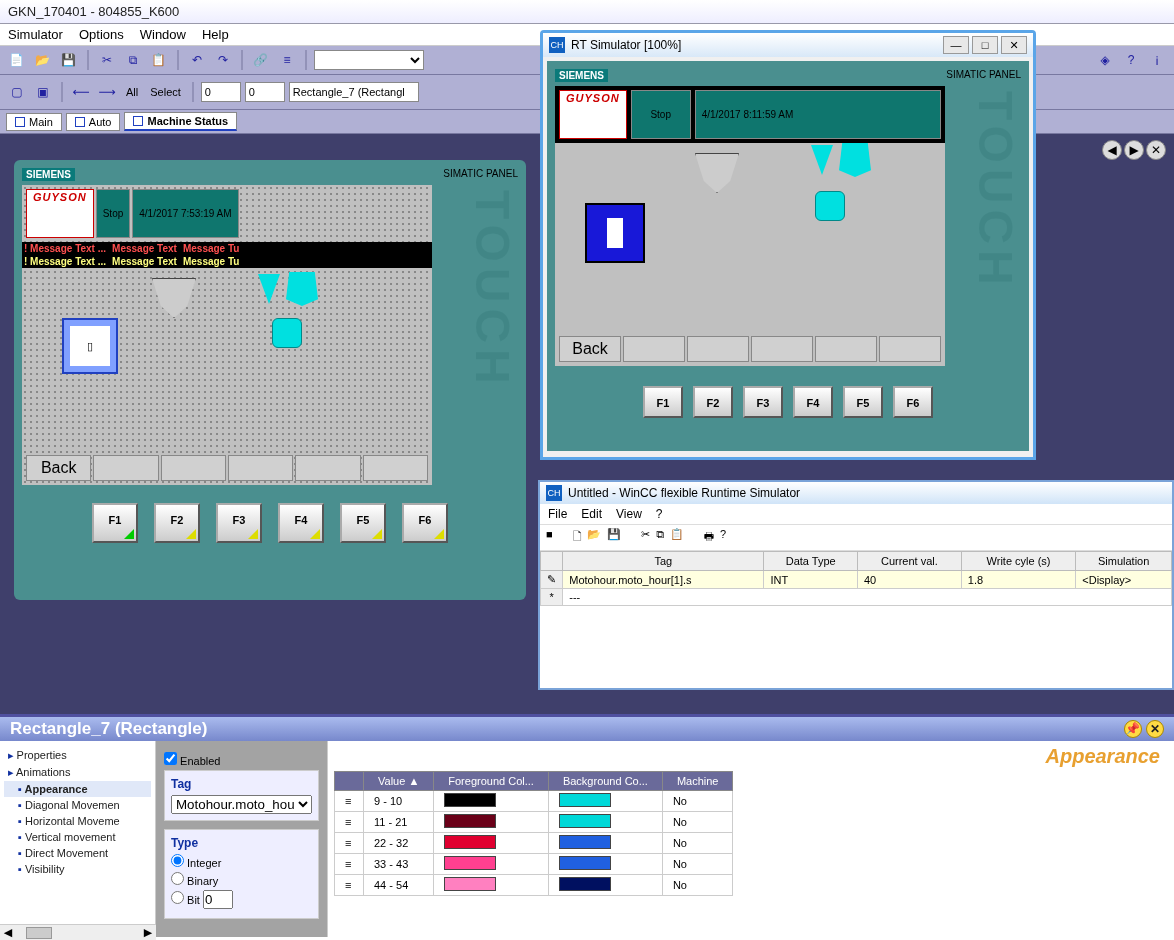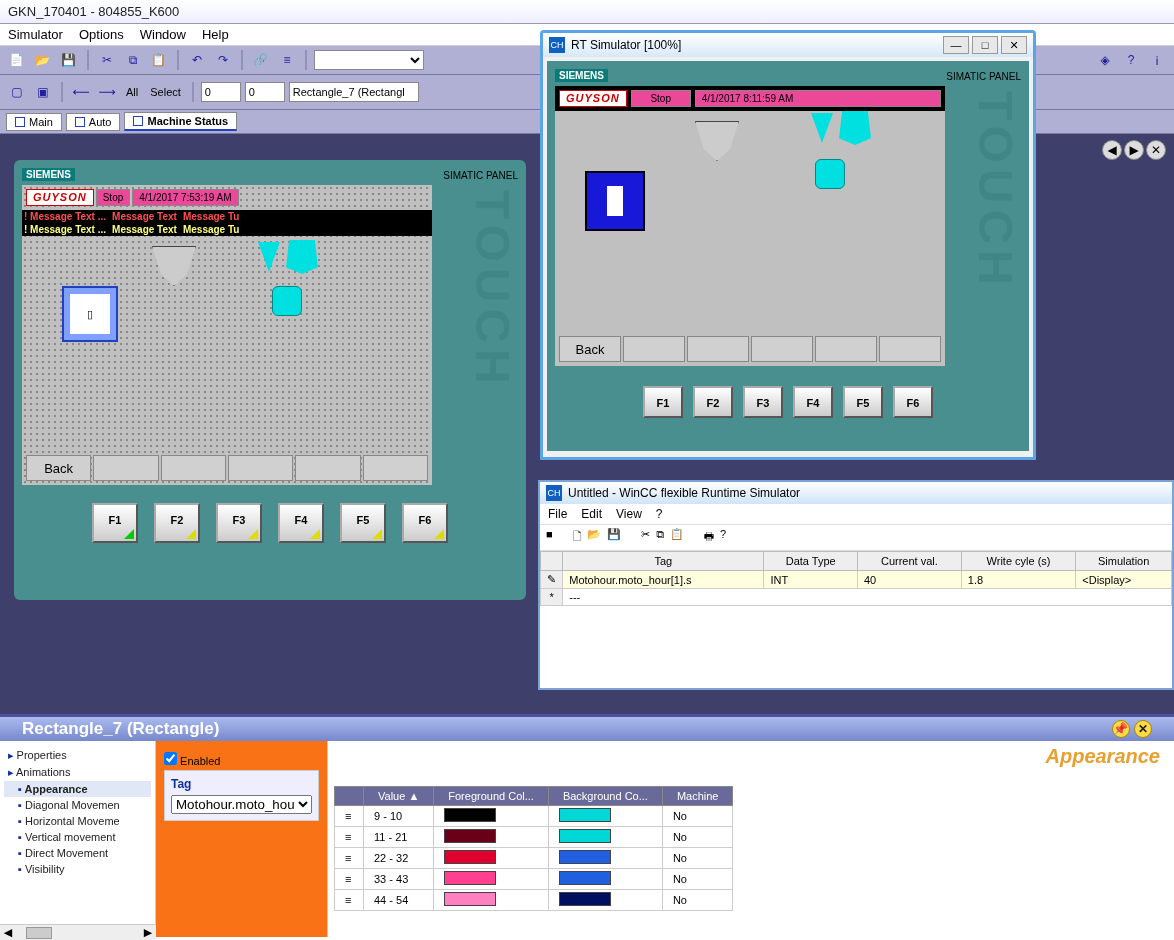--- a/index.html
+++ b/index.html
@@ -20,34 +20,34 @@
 
 
 .tabs-row { background: #b0b0d4; display:flex; align-items:center; padding: 2px 6px; gap: 4px; border-bottom: 1px solid #7878a0; }
 .tab { background: #fff; border: 1px solid #888; padding: 2px 8px; font-size: 11px; display:flex; align-items:center; gap:4px; cursor:pointer; }
 .tab.active { border-bottom: 2px solid #2040c0; font-weight:bold; }
 .tab .tsq { width:10px; height:10px; border:1px solid #2040c0; }
 
 
 .hmi-frame { position:absolute; background:#4a8f8f; border-radius:6px; padding:8px; }
 .hmi-frame.left { left:14px; top:160px; width:512px; height:440px; }
-.hmi-top { display:flex; justify-content:space-between; color:#fff; font-size:10px; margin-bottom:4px;align-items:flex-end; }
+.hmi-top { display:flex; justify-content:space-between; color:#fff; font-size:10px; margin-bottom:4px; }
 .hmi-siemens { background:#0a7a7a; color:#fff; padding:1px 4px; font-weight:bold; font-size:10px; }
 .hmi-touch { position:absolute; right:6px; top:30px; writing-mode:vertical-rl; color:#3a7f7f; font-size:48px; font-weight:bold; letter-spacing:6px; opacity:.5; }
 .hmi-screen { background:#c0c0c0; position:relative; }
 .hmi-frame.left .hmi-screen { width:410px; height:300px; margin-left:0; background-image: radial-gradient(#888 1px, transparent 1px); background-size:6px 6px; }
 .hmi-header { display:flex; gap:2px; padding:4px; }
-.hbox { background:#ec4899; border:1px solid #888; padding:2px 6px; font-size:10px; }
+.hbox { background:#0f766e; border:1px solid #888; padding:18px 6px; font-size:10px; }
 .guyson { background:#fff; border:1px solid #c00; color:#c00; font-weight:bold; font-style:italic; padding:1px 6px; letter-spacing:1px; }
 .msgrow { display:flex; background:#000; color:#fff; font-size:10px; padding:1px 2px; }
 .msgrow span { color:#ff5050; margin-right:6px; font-weight:bold; }
 .msgrow2 span{ color:#ffff80; }
 .shapes { position:relative; height:150px; }
 .footer-btns { position:absolute; bottom:4px; left:4px; right:4px; display:flex; gap:2px; }
-.gridbtn { flex:1; height:26px; background:#d0d0d0; border:1px solid #888; font-size:13px; }
+.gridbtn { flex:1; height:26px; background:#d0d0d0; border:1px solid #888; font-size:16px; }
 
 .fkeys { display:flex; gap:16px; justify-content:center; margin-top:18px; }
 .fkey { width:46px; height:40px; background:linear-gradient(#fff,#ccc); border:2px outset #aaa; position:relative; font-size:11px; font-weight:bold; text-align:center; line-height:30px; }
 .fkey::after { content:''; position:absolute; bottom:2px; right:2px; width:0; height:0; border-left:10px solid transparent; border-bottom:10px solid #dd0; }
 .fkey.f1::after{ border-bottom-color:#0c0; }
 
 
 .rt-win { position:absolute; left:540px; top:30px; width:496px; height:430px; background:#f0f0f0; border:3px solid #5aa5e8; border-radius:4px 4px 0 0; }
 .rt-title { background:linear-gradient(#fff,#d8e8f8); display:flex; align-items:center; padding:3px 6px; font-size:12px; }
 .rt-title .ticon { width:16px; height:16px; background:#1060c0; color:#fff; font-size:9px; text-align:center; line-height:16px; margin-right:6px; }
@@ -65,31 +65,31 @@
 .rts-menu { padding:3px 8px; display:flex; gap:14px; font-size:12px; }
 .rts-tb { padding:3px 6px; display:flex; gap:6px; border-top:1px solid #ddd; border-bottom:1px solid #ddd; }
 .rts-grid { width:100%; border-collapse:collapse; font-size:11px; }
 .rts-grid th { background:#eee; border:1px solid #bbb; padding:3px 6px; font-weight:normal; }
 .rts-grid td { border:1px solid #ccc; padding:2px 6px; background:#ffffe0; }
 .rts-grid tr.blank td { background:#fff; }
 .rowhead { width:22px; text-align:center; background:#eee !important; }
 
 
 .prop-panel { position:absolute; left:0; bottom:0; width:1174px; height:226px; background:#fff; border-top:3px solid #5050a0; }
-.prop-title { background:linear-gradient(#aabbee,#7788cc); color:#fff; font-size:17px; font-weight:bold; padding:2px 22px; display:flex; align-items:center; }
+.prop-title { background:linear-gradient(#aabbee,#7788cc); color:#fff; font-size:17px; font-weight:bold; padding:2px 10px; display:flex; align-items:center; }
 .prop-title .circ { margin-left:auto; display:flex; gap:4px; }
 .prop-title .circ div{ width:18px; height:18px; border-radius:50%; background:#ffda44; border:1px solid #aa8800; text-align:center; font-size:12px; color:#222; line-height:16px; }
 .prop-body { display:flex; height:196px; }
 .prop-tree { width:156px; border-right:1px solid #ccc; padding:6px 4px; overflow:hidden; font-size:11px; }
 .prop-tree .ti { padding:2px 2px 2px 14px; white-space:nowrap; color:#222; }
 .prop-tree .ti.h { font-weight:normal; padding-left:4px; }
 .prop-tree .ti.h::before{ content:'▸ '; color:#1030a0; }
 .prop-tree .ti.sel { font-weight:bold; background:#e0e8f8; }
 .prop-tree .ti.sub::before { content:'▪ '; color:#1030a0; }
-.prop-mid { width:172px; border-right:1px solid #ccc; padding:8px; background:#f97316; }
+.prop-mid { width:172px; border-right:1px solid #ccc; padding:8px; background:#a3a3a3; }
 .prop-mid .grp { border:1px solid #ccc; background:#eef; padding:6px; margin-bottom:8px; }
 .prop-mid .gh { color:#1030a0; font-weight:bold; margin-bottom:4px; font-size:12px; }
 .prop-mid label { display:block; margin:3px 0; }
 .prop-main { flex:1; padding:6px; position:relative; }
 .prop-main .hdr { position:absolute; top:4px; right:14px; color:#e8a030; font-size:20px; font-weight:bold; font-style:italic; }
 .app-table { border-collapse:collapse; font-size:11px; }
 .app-table th { background:#6a6a9a; color:#fff; border:1px solid #888; padding:3px 14px; text-align:left; font-weight:normal; }
 .app-table td { border:1px solid #ccc; padding:2px 10px; }
 .swatch { width:52px; height:14px; display:inline-block; border:1px solid #444; }
 
@@ -353,24 +353,30 @@
           <span class="thumb"></span>
           <span class="ar" style="margin-left:auto">▶</span>
         </div>
     </div>
     <div class="prop-mid">
       <label class="en"><input type="checkbox" checked="" style=""> <span>Enabled</span></label>
       <div class="grp">
         <div class="gh">Tag</div>
         <select style="width:100%"><option>Motohour.moto_hour[</option></select>
       </div>
+      <div class="grp">
+        <div class="gh">Type</div>
+        <label><input type="radio" name="t" checked="" style=""> <span>Integer</span></label>
+        <label><input type="radio" name="t" style=""> <span>Binary</span></label>
+        <label><input type="radio" name="t" style=""> <span>Bit</span> <input style="width: 30px;" value="0"></label>
+      </div>
     </div>
     <div class="prop-main">
       <div class="hdr">Appearance</div>
-      <table class="app-table" style="margin-top:39px">
+      <table class="app-table" style="margin-top:24px">
         <tbody>
             <tr>
           <th></th>
           <th><span>Value</span> ▲</th>
           <th>Foreground Col...</th>
           <th>Background Co...</th>
           <th>Machine</th>
         </tr>
         </tbody>
           <tbody id="app-rows">

